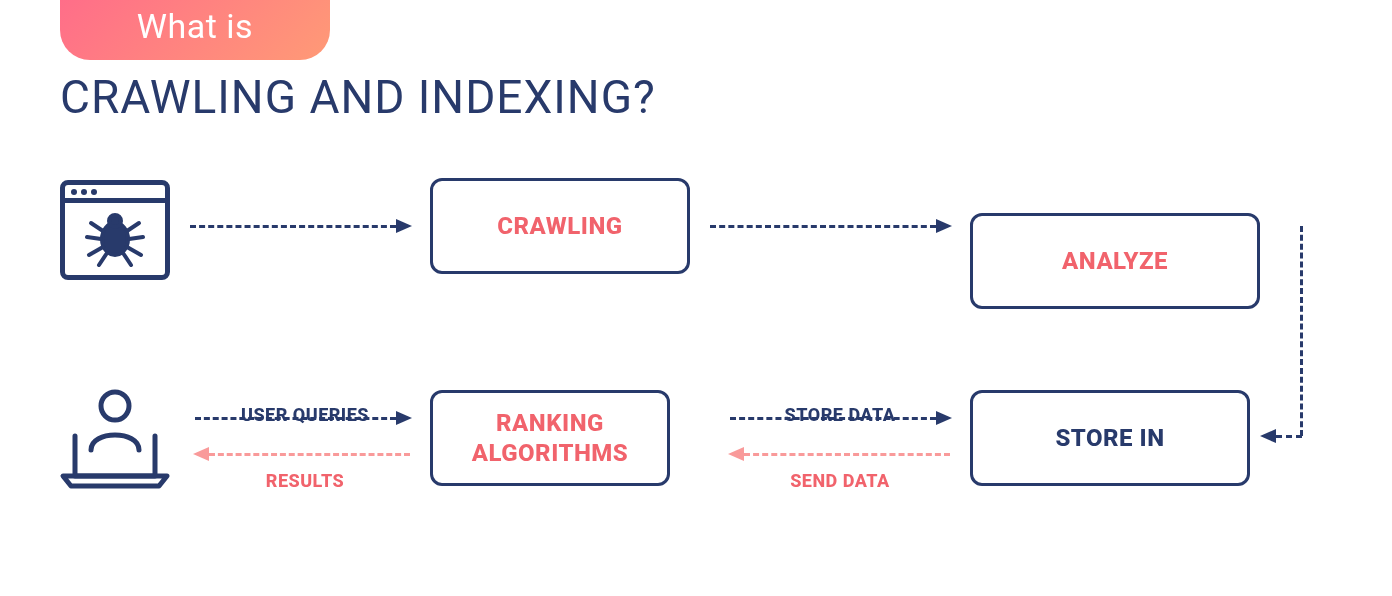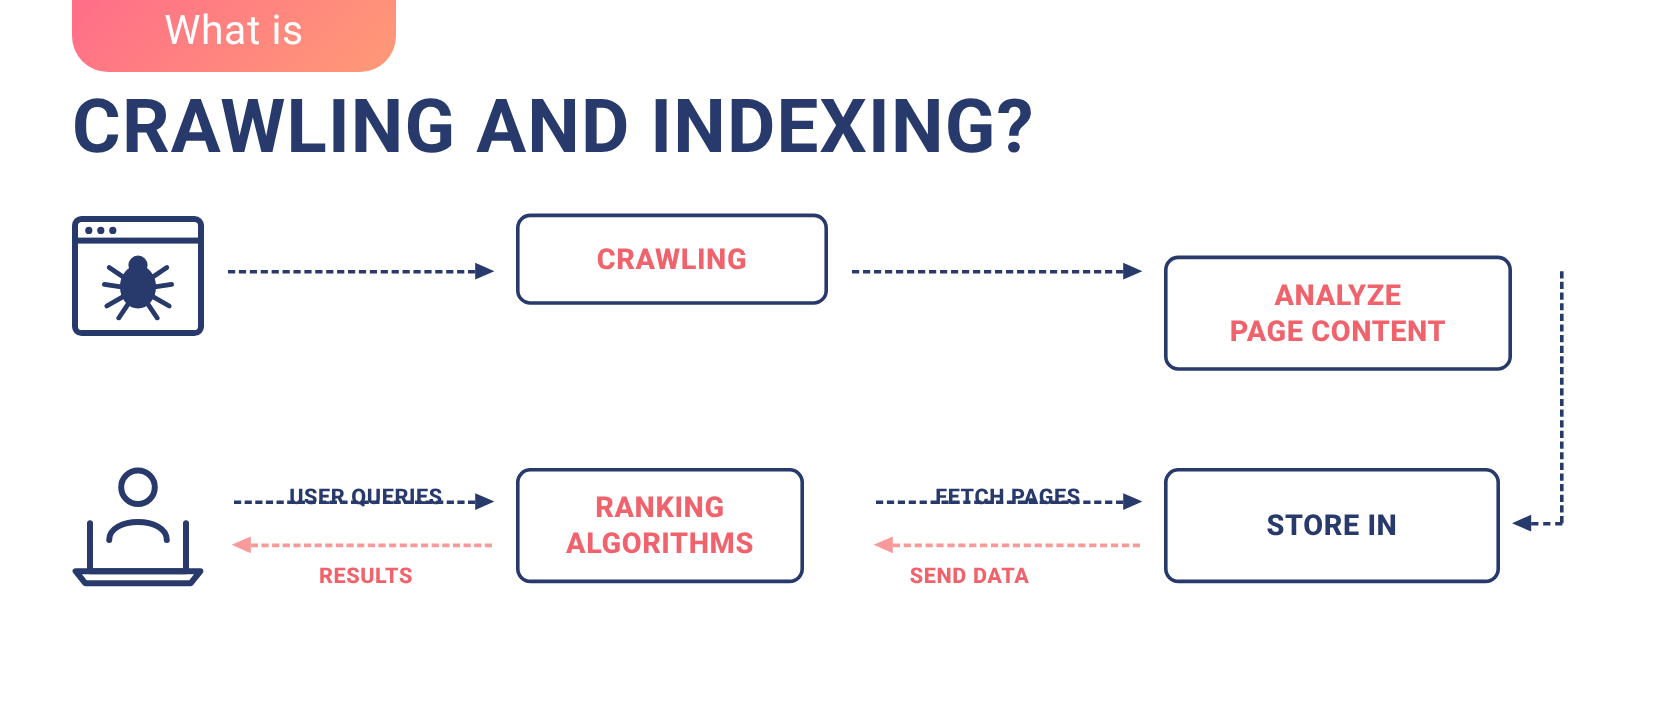--- a/index.html
+++ b/index.html
@@ -16,22 +16,22 @@
     font-weight: 400;
     display: flex;
     align-items: flex-end;
     justify-content: center;
     padding-bottom: 14px;
     letter-spacing: 0.5px;
   }
   .title {
     position: absolute;
     left: 60px; top: 70px;
-    font-size: 62px;
-    font-weight: 700;
+    font-size: 46px;
+    font-weight: 400;
     color: #283A6B;
     letter-spacing: 1px;
   }
 
   .box {
     position: absolute;
     border: 3px solid #283A6B;
     border-radius: 12px;
     text-align: center;
     font-weight: 800;
@@ -134,26 +134,25 @@
       <path d="M16 32 L2 30"></path>
         <path d="M44 32 L58 30"></path>
       <path d="M18 40 L4 48"></path>
         <path d="M42 40 L56 48"></path>
       <path d="M22 46 L14 58"></path>
         <path d="M38 46 L46 58"></path>
     </g>
   </svg>
 </div>
 
-<div class="box red" style="left:430px; top:178px; width:260px; height:76px;">
+<div class="box red" style="left:430px; top:178px; width:260px; height:96px;">
   <span class="l1">CRAWLING</span>
 </div>
 <div class="box red" style="left:970px; top:178px; width:290px; height:96px;margin-top:35px;">
   <span class="l1">ANALYZE</span>
-  <span class="l2">PAGE CONTENT</span>
 </div>
 
 <div class="arrow navy" style="left:190px; top:226px; width:220px;">
   <div class="shaft"></div>
     <div class="head"></div>
 </div>
 <div class="arrow navy" style="left:710px; top:226px; width:240px;">
   <div class="shaft"></div>
     <div class="head"></div>
 </div>
@@ -187,22 +186,22 @@
 <div class="arrow navy" style="left:195px; top:418px; width:215px;">
   <div class="shaft"></div>
     <div class="head"></div>
 </div>
 <div class="arrow pink rev" style="left:195px; top:454px; width:215px;">
   <div class="shaft"></div>
     <div class="head"></div>
 </div>
 <div class="arrow-label pink" style="left:205px; top:470px; width:200px;">RESULTS</div>
 
-<div class="arrow-label blue" style="left:740px; top:380px; width:200px;">FETCH PAGES</div>
+<div class="arrow-label blue" style="left:740px; top:380px; width:200px;">STORE DATA</div>
 <div class="arrow navy" style="left:730px; top:418px; width:220px;">
   <div class="shaft"></div>
     <div class="head"></div>
 </div>
 <div class="arrow pink rev" style="left:730px; top:454px; width:220px;">
   <div class="shaft"></div>
     <div class="head"></div>
 </div>
-<div class="arrow-label pink" style="left:708px; top:470px; width:200px;">SEND DATA</div>
+<div class="arrow-label pink" style="left:740px; top:470px; width:200px;">SEND DATA</div>
 
 </body></html>

